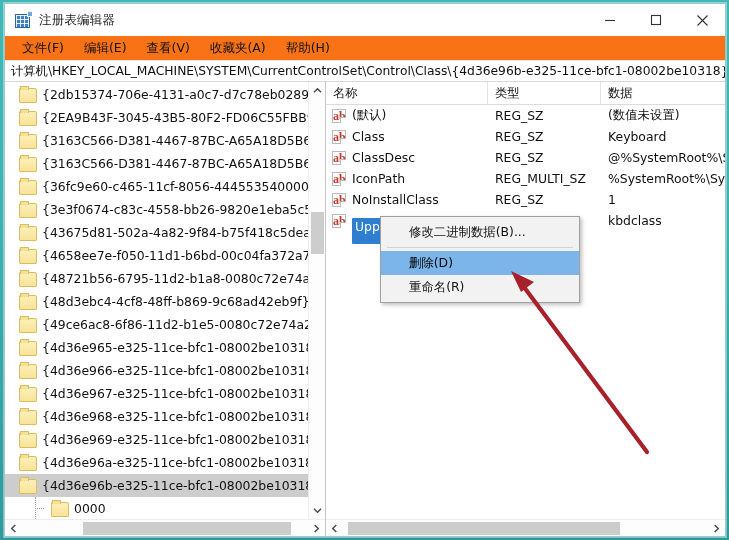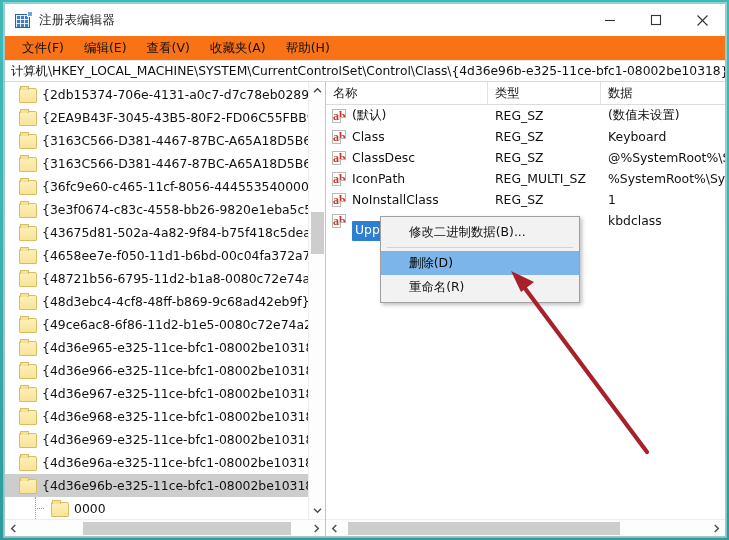--- a/index.html
+++ b/index.html
@@ -210,21 +210,21 @@
     font-family: "Liberation Serif", serif;
   }
   .ab-icon::after {
     content: ""; position: absolute; right: -1px; bottom: -1px;
     width: 5px; height: 5px;
     background: #ffffff;
     border-left: 1px solid #b9b9b9; border-top: 1px solid #b9b9b9;
   }
   .name-sel {
     background: #2f7fd1; color: #ffffff;
-    padding: 1px 3px 4px 3px;
+    padding: 1px 3px 10px 3px;
     border-radius: 1px;
     margin-top: 20px;
   }
   
   .ctxmenu {
     position: absolute;
     left: 375px; top: 212px;
     width: 200px;
     background: #f2f2f2;
     border: 1px solid #a0a0a0;

